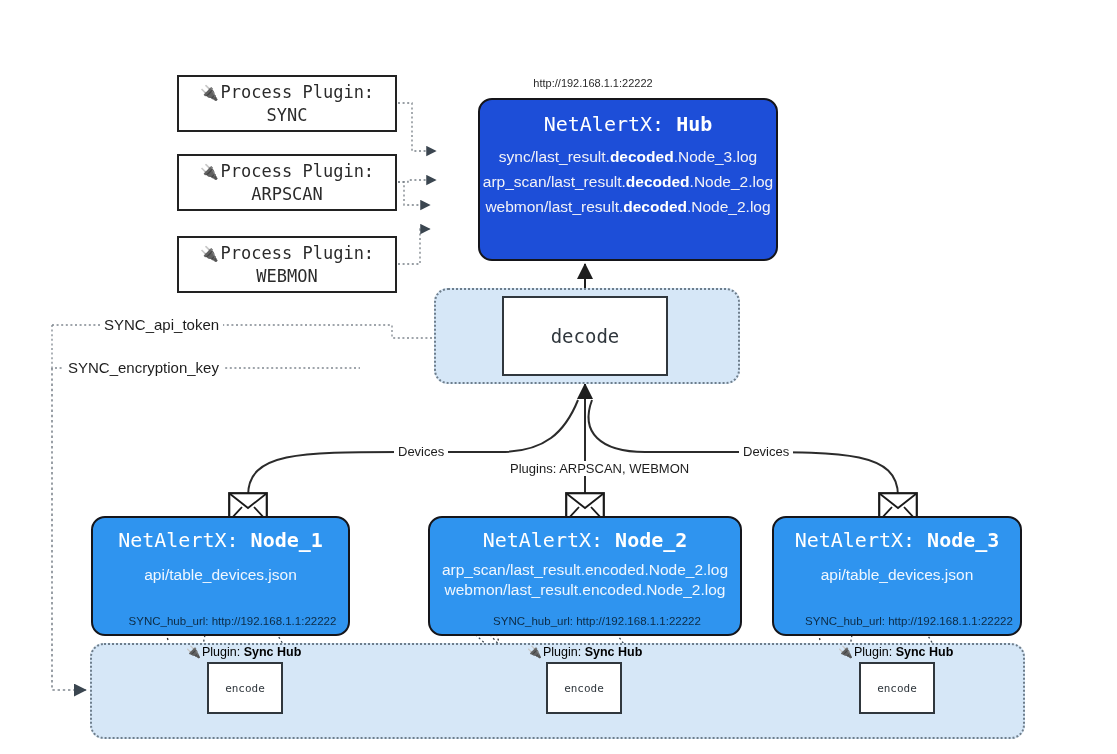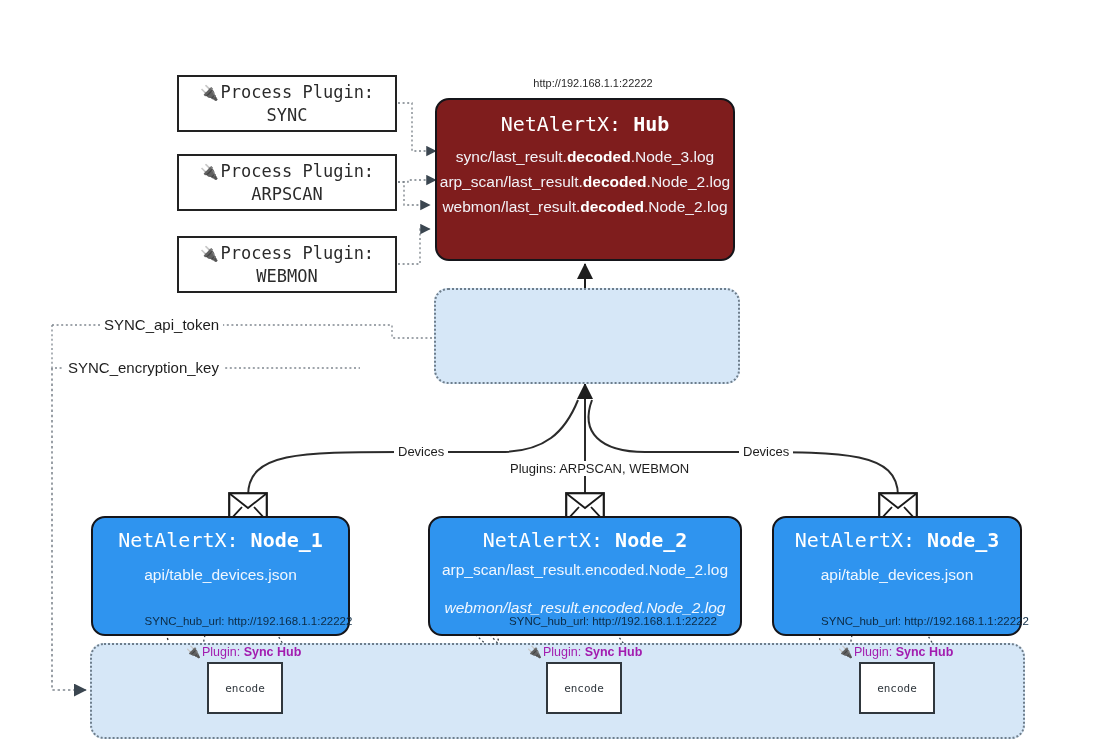--- a/index.html
+++ b/index.html
@@ -61,25 +61,26 @@
     align-items: center;
     justify-content: center;
     line-height: 1.35;
     text-align: center;
   }
   .proc-box .l1 { white-space: nowrap; }
   .proc-box .plug { font-family: "DejaVu Sans", sans-serif; font-size: 15px; margin-right: 2px; }
 
   
   #hub-box {
-    background: #7f1d1d;
+    background: #1d4ed8;
     border: 2px solid #15151a;
     border-radius: 14px;
     color: #ffffff;
     padding-top: 12px;
+    margin-left: 43px;
   }
   #hub-title {
     font-family: "DejaVu Sans Mono", "Liberation Mono", monospace;
     font-size: 20px;
     text-align: center;
     margin-bottom: 8px;
     white-space: nowrap;
   }
   #hub-title .strong { font-weight: bold; }
   .hub-line {
@@ -134,42 +135,42 @@
   }
   .netnode .nn-title .strong { font-weight: bold; }
   .netnode .nn-line {
     font-size: 15.5px;
     text-align: center;
     color: #f0f7ff;
     white-space: nowrap;
   }
   .netnode .nn-foot {
     position: absolute;
-    left: 16px;
+    left: 0;
     width: 100%;
     bottom: 7px;
     text-align: center;
     font-size: 11.5px;
     color: #0d2b44;
     white-space: nowrap;
     padding-left: 12px;
   }
 
   
   .envelope {
     position: absolute;
     width: 40px;
     height: 30px;
   }
 
   
   .plug-caption {
     position: absolute;
     font-size: 12.5px;
-    color: #a21caf;
+    color: #000000;
     white-space: nowrap;
   }
   .plug-caption .strong { font-weight: bold; }
   .plug-caption .plug { font-size: 12px; margin-right: 1px; }
 
   
   .edge-label {
     position: absolute;
     font-size: 13px;
     color: #1d1d1d;
@@ -269,20 +270,21 @@
     </div>
     <div class="hub-line">
       <span>arp_scan/last_result.</span><b>decoded</b><span>.Node_2.log</span>
     </div>
     <div class="hub-line">
       <span>webmon/last_result.</span><b>decoded</b><span>.Node_2.log</span>
     </div>
   </div>
 
   <div class="node cluster" style="left:434px; top:288px; width:306px; height:96px;"></div>
+  <div class="node plain-box" id="decode-box" style="left:502px; top:296px; width:166px; height:80px;">decode</div>
 
   <div class="token-label" style="left:100px; top:316px;">SYNC_api_token</div>
   <div class="token-label" style="left:64px; top:359px;">SYNC_encryption_key</div>
 
   <div class="edge-label" style="left:394px; top:444px;">Devices</div>
   <div class="edge-label" style="left:506px; top:461px;">Plugins: ARPSCAN, WEBMON</div>
   <div class="edge-label" style="left:739px; top:444px;">Devices</div>
 
   <div class="envelope" style="left:228px; top:492px;">
     <svg width="40" height="30" viewBox="0 0 40 30">
@@ -309,21 +311,21 @@
     </div>
     <div class="nn-line" style="margin-top:14px;">api/table_devices.json</div>
     <div class="nn-foot">SYNC_hub_url: http://192.168.1.1:22222</div>
   </div>
 
   <div class="node netnode" style="left:428px; top:516px; width:314px; height:120px;">
     <div class="nn-title">
       <span>NetAlertX:</span> <span class="strong">Node_2</span>
     </div>
     <div class="nn-line" style="margin-top:9px;">arp_scan/last_result.encoded.Node_2.log</div>
-    <div class="nn-line" style="margin-top:20px;font-style:italic;">webmon/last_result.encoded.Node_2.log</div>
+    <div class="nn-line" style="margin-top:2px;">webmon/last_result.encoded.Node_2.log</div>
     <div class="nn-foot">SYNC_hub_url: http://192.168.1.1:22222</div>
   </div>
 
   <div class="node netnode" style="left:772px; top:516px; width:250px; height:120px;">
     <div class="nn-title">
       <span>NetAlertX:</span> <span class="strong">Node_3</span>
     </div>
     <div class="nn-line" style="margin-top:14px;">api/table_devices.json</div>
     <div class="nn-foot">SYNC_hub_url: http://192.168.1.1:22222</div>
   </div>

